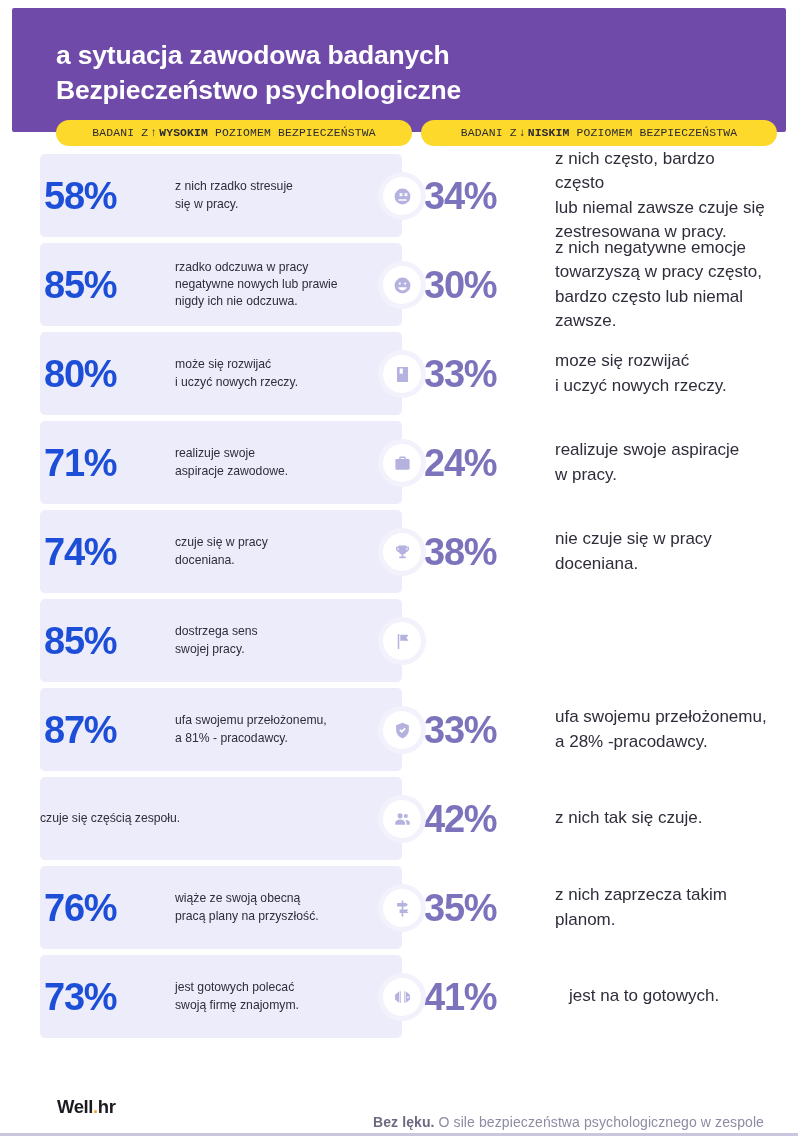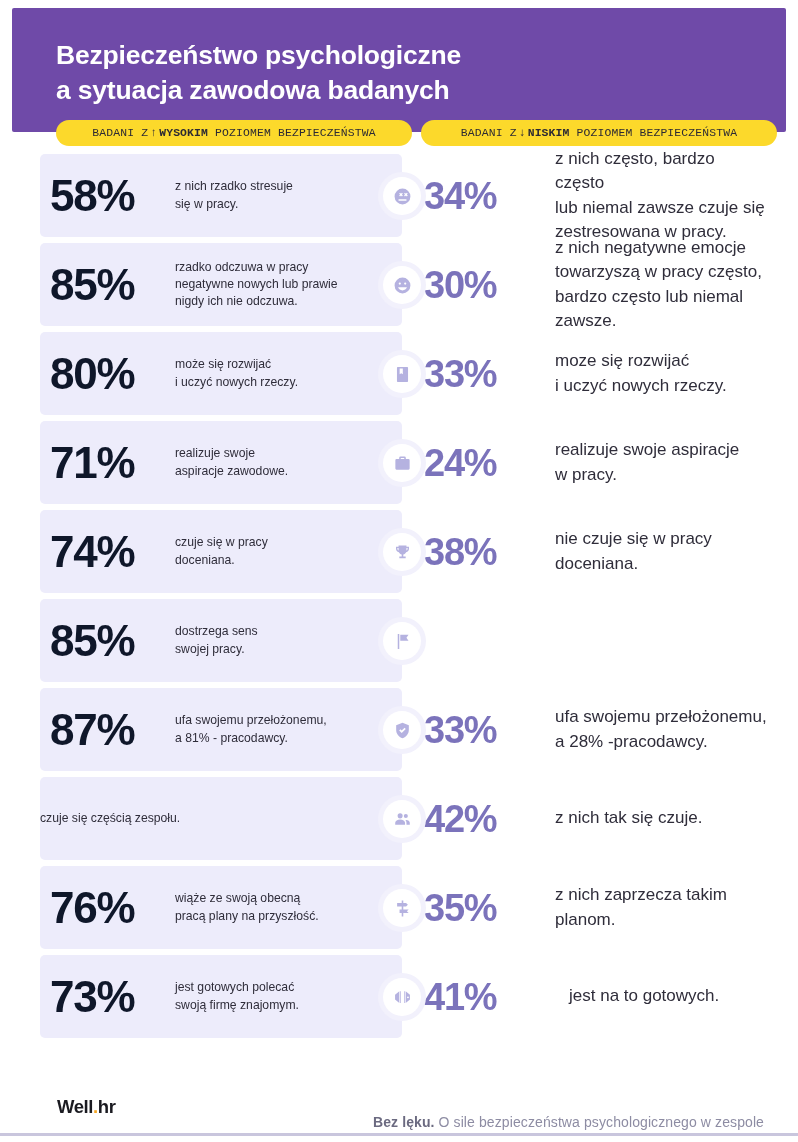--- a/index.html
+++ b/index.html
@@ -104,23 +104,23 @@
     position: absolute;
     left: 40px;
     top: 2px;
     width: 362px;
     height: 83px;
     display: flex;
     align-items: center;
   }
   .pct-left {
     width: 135px;
-    padding-left: 10px;
-    color: #0f172a;
-    font-size: 44px;
+    padding-left: 4px;
+    color: #1d4ed8;
+    font-size: 38px;
     font-weight: bold;
     letter-spacing: -1.2px;
     line-height: 1;
     flex: 0 0 auto;
   }
   .text-left {
     color: #2f2d3a;
     font-size: 12.2px;
     line-height: 1.42;
     padding-right: 10px;
@@ -220,22 +220,22 @@
     background: #c9c6dd;
   }
 </style>
 </head>
 <body>
 
 <div class="page">
 
   <div class="header">
     <div class="header-title">
+      <span class="line">a sytuacja zawodowa badanych</span>
       <span class="line">Bezpieczeństwo psychologiczne</span>
-      <span class="line">a sytuacja zawodowa badanych</span>
     </div>
   </div>
 
   <div class="badges">
     <div class="badge badge-left">
       <span>BADANI Z</span>
       <span class="arrow">↑</span>
       <b>WYSOKIM</b>
       <span>&nbsp;</span>
       <span>POZIOMEM BEZPIECZEŃSTWA</span>

